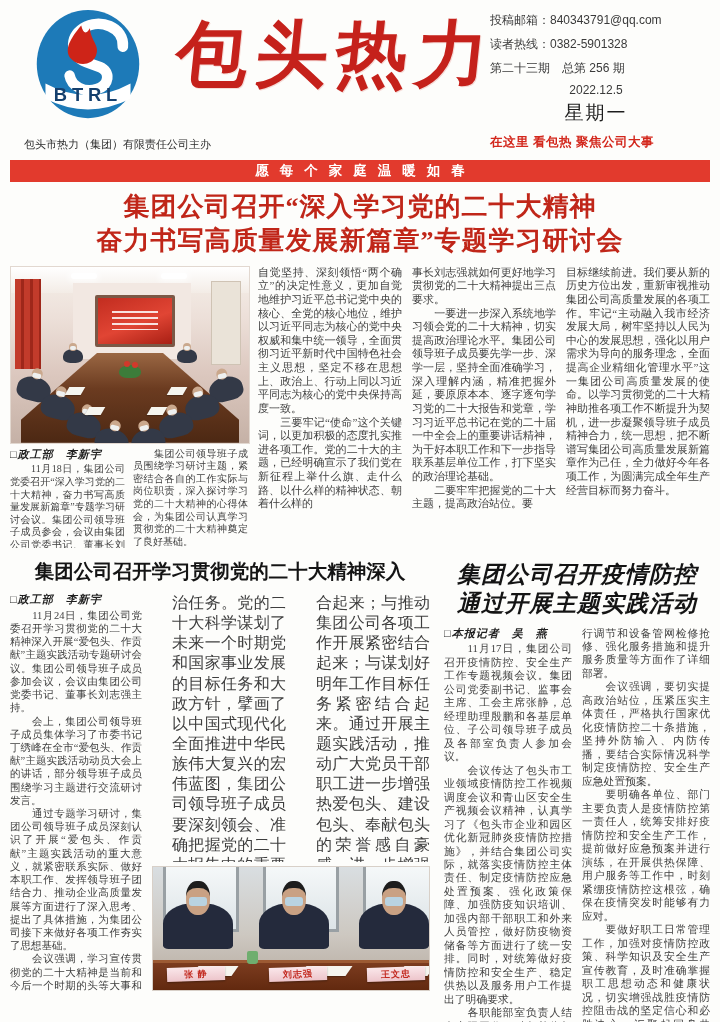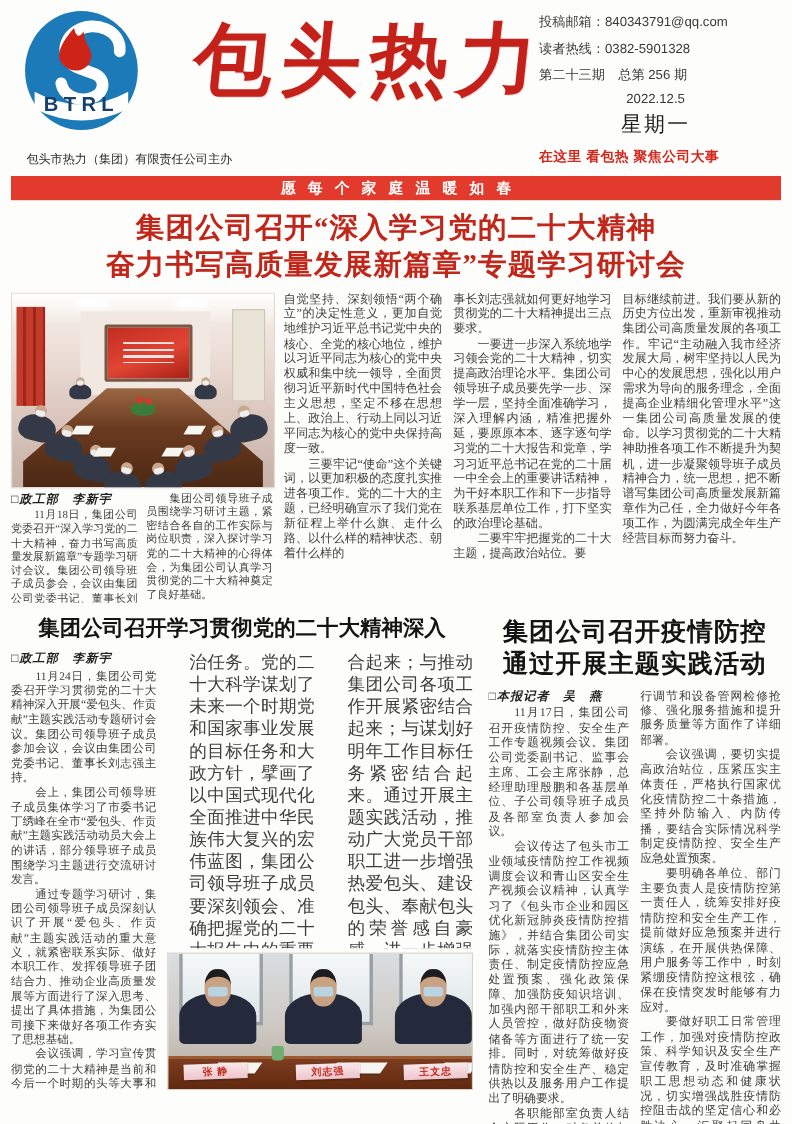--- a/index.html
+++ b/index.html
@@ -2,21 +2,21 @@
 <html><head>
 <meta charset="utf-8">
 <style>
   html,body{margin:0;padding:0;}
   body{width:720px;height:1022px;background:#fdfdfb;overflow:hidden;
        font-family:"Liberation Serif","DejaVu Serif",serif;color:#3e3e3e;position:relative;}
   .page{padding:0 10px;}
 
   
   .header{position:relative;height:156px;}
-  .logo{position:absolute;left:6px;top:8px;width:116px;height:116px;}
+  .logo{position:absolute;left:20px;top:8px;width:116px;height:116px;}
   .masthead{position:absolute;left:148px;top:18px;width:356px;text-align:center;
             font-size:72px;line-height:1.05;font-weight:900;color:#c5211b;
             letter-spacing:8px;transform:skewX(-6deg);text-shadow:1px 1px 0 #d9534a33;}
   .hinfo{position:absolute;right:8px;top:12px;width:212px;font-size:12px;color:#3a3a3a;
          font-family:"Liberation Sans",sans-serif;}
   .hinfo .row{margin-bottom:7px;white-space:nowrap;}
   .issue-row{display:flex;gap:12px;margin-bottom:6px;}
   .date-row{text-align:center;margin-bottom:3px;}
   .weekday{text-align:center;font-size:19px;color:#1d1d1d;letter-spacing:2px;margin-bottom:8px;}
   .hslogan{color:#d3271c;font-weight:bold;font-size:12.5px;letter-spacing:.5px;white-space:nowrap;}
@@ -28,21 +28,21 @@
           display:flex;align-items:center;justify-content:center;
           font-size:13.5px;font-weight:bold;letter-spacing:11px;padding-left:11px;
           font-family:"Liberation Sans",sans-serif;}
 
   
   .h1{ text-align:center;color:#c02619;font-weight:900;font-size:26px;line-height:1.32;
        margin:2px 0 7px;letter-spacing:1px;}
   .h2{ text-align:center;color:#141414;font-weight:900;font-size:19.5px;line-height:1.45;
        margin:0 0 7px;}
   .h3{ text-align:center;color:#141414;font-weight:900;font-size:23px;line-height:1.28;
-       margin:2px 0 8px;letter-spacing:1px;}
+       margin:2px 0 8px;letter-spacing:1px;font-style:italic;}
 
   
   .a1body{display:flex;gap:10px;height:284px;overflow:hidden;}
   .a1left{width:238px;flex:none;}
   .a1cols{display:flex;gap:8px;height:100px;overflow:hidden;margin-top:4px;}
   .a1right{flex:1;display:flex;gap:10px;}
   .col{flex:1;font-size:11px;line-height:1.24;text-align:justify;overflow:hidden;}
   .ncol{flex:1;font-size:10px;line-height:1.26;text-align:justify;overflow:hidden;}
   .para{margin:0;word-break:break-all;text-align:justify;}
   .byline{font-size:11px;font-weight:bold;color:#1f1f1f;letter-spacing:1px;margin-bottom:2px;

